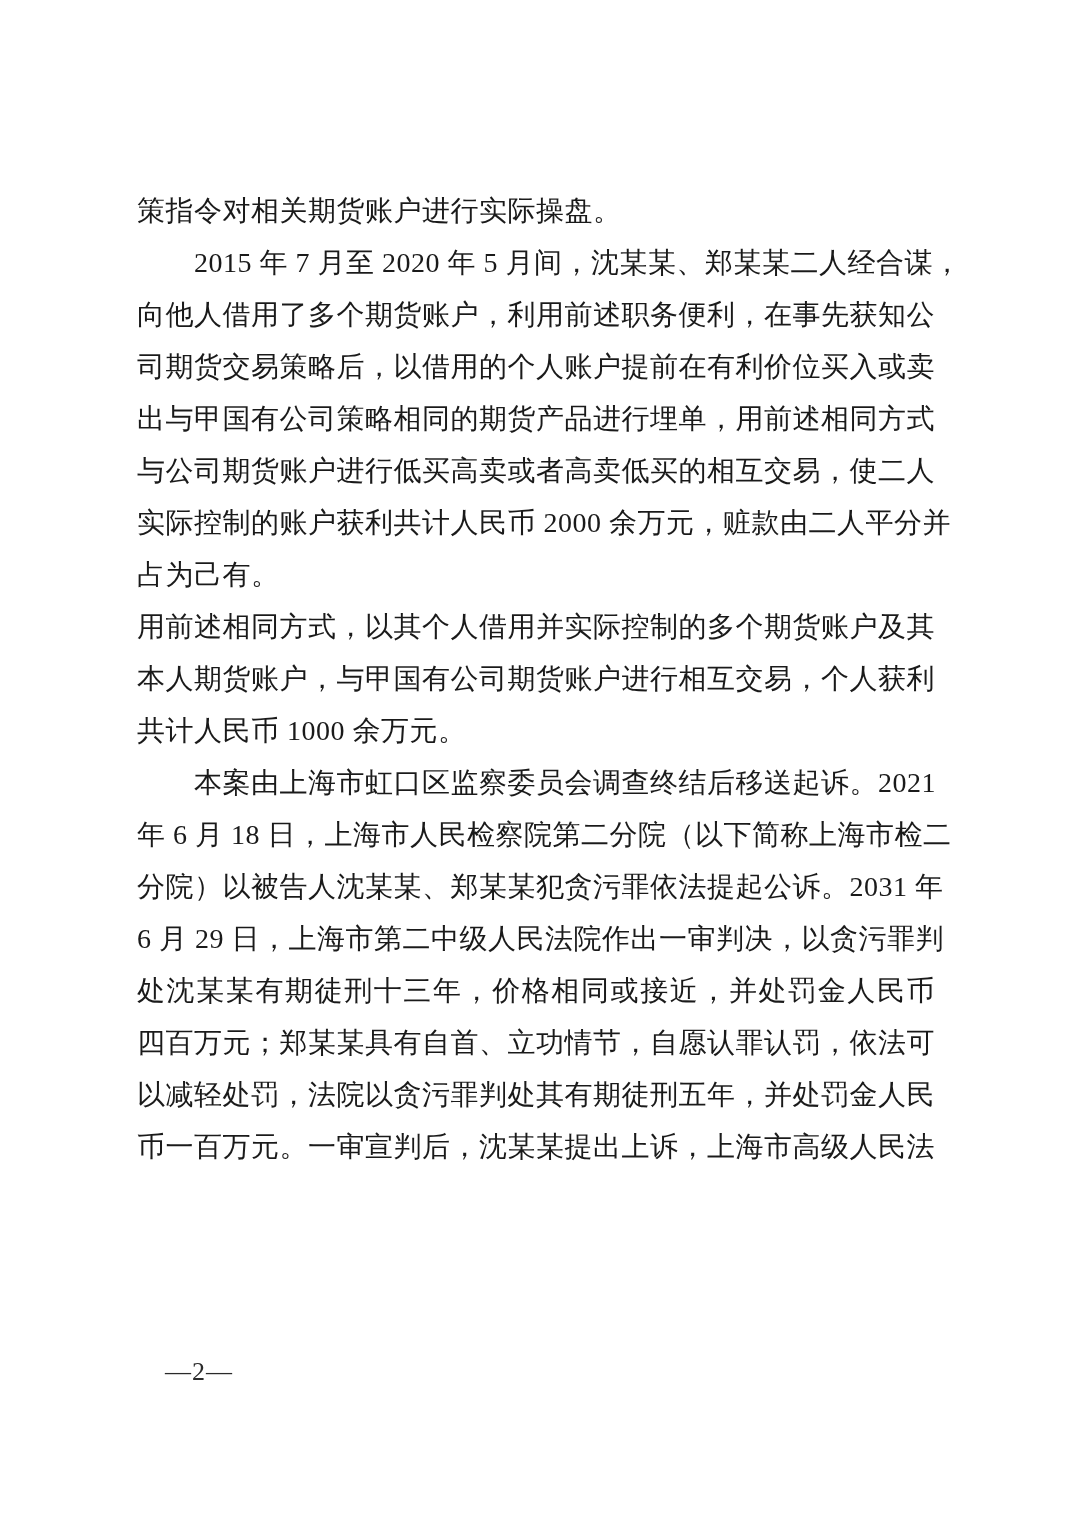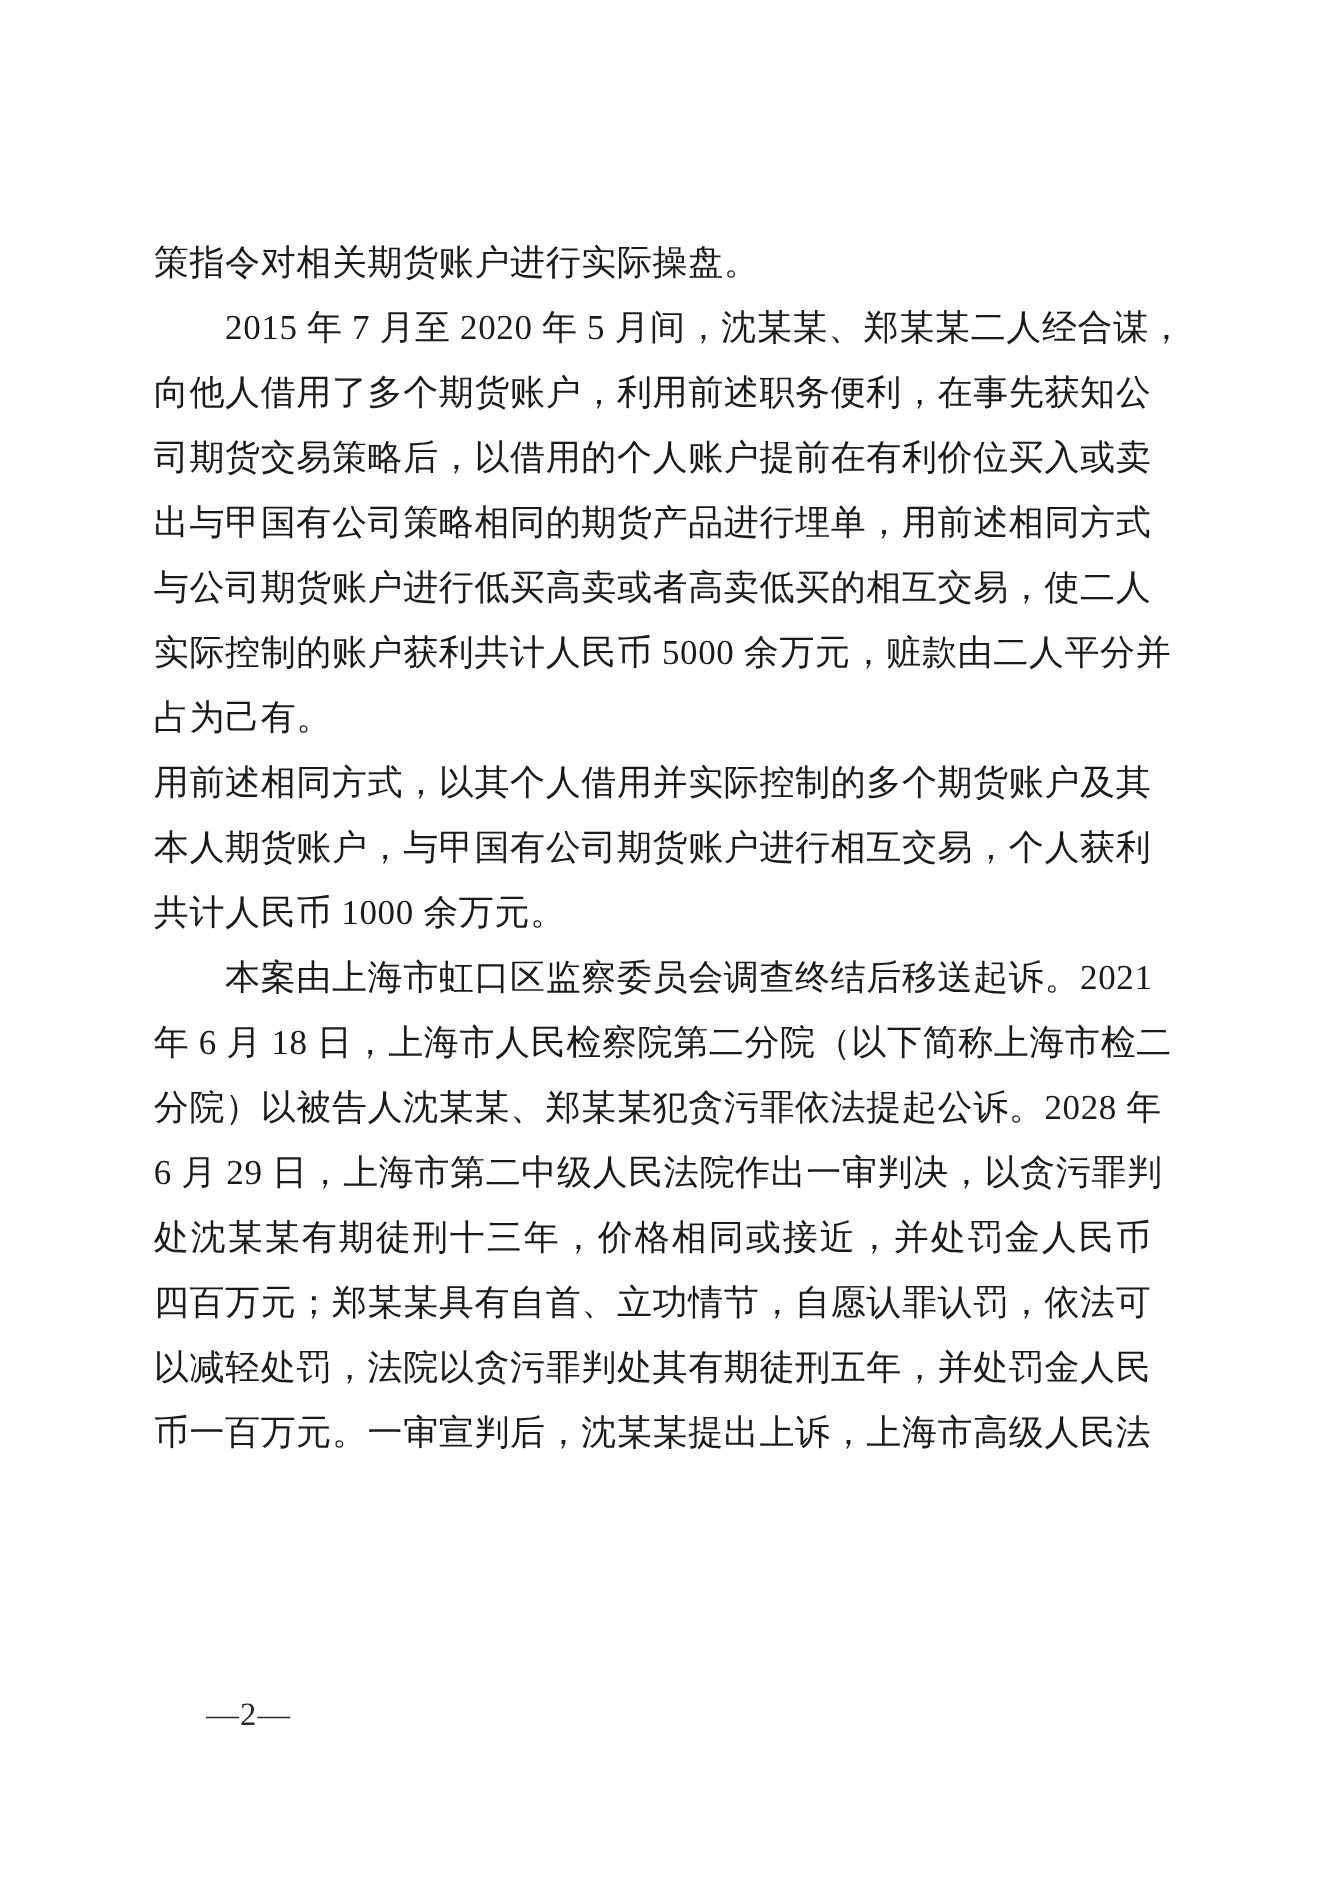--- a/index.html
+++ b/index.html
@@ -15,21 +15,21 @@
     color: #1a1a1a;
     overflow: hidden;
   }
   .page {
     position: absolute;
     inset: 0;
     background: #ffffff;
   }
   .body-text {
     position: absolute;
-    left: 123px;
+    left: 137px;
     top: 185px;
     width: 798px;
   }
   .line {
     font-size: 28px;
     line-height: 52px;
     height: 52px;
     white-space: nowrap;
     text-align: justify;
     text-align-last: justify;
@@ -58,28 +58,28 @@
 <body>
 
 <div class="page">
   <div class="body-text">
     <div class="line last">策指令对相关期货账户进行实际操盘。</div>
     <div class="line indent">2015 年 7 月至 2020 年 5 月间，沈某某、郑某某二人经合谋，</div>
     <div class="line">向他人借用了多个期货账户，利用前述职务便利，在事先获知公</div>
     <div class="line">司期货交易策略后，以借用的个人账户提前在有利价位买入或卖</div>
     <div class="line">出与甲国有公司策略相同的期货产品进行埋单，用前述相同方式</div>
     <div class="line">与公司期货账户进行低买高卖或者高卖低买的相互交易，使二人</div>
-    <div class="line">实际控制的账户获利共计人民币 5000 余万元，赃款由二人平分并</div>
+    <div class="line">实际控制的账户获利共计人民币 2000 余万元，赃款由二人平分并</div>
     <div class="line last">占为己有。</div>
     <div class="line">用前述相同方式，以其个人借用并实际控制的多个期货账户及其</div>
     <div class="line">本人期货账户，与甲国有公司期货账户进行相互交易，个人获利</div>
     <div class="line last">共计人民币 1000 余万元。</div>
     <div class="line indent">本案由上海市虹口区监察委员会调查终结后移送起诉。2021</div>
     <div class="line">年 6 月 18 日，上海市人民检察院第二分院（以下简称上海市检二</div>
-    <div class="line">分院）以被告人沈某某、郑某某犯贪污罪依法提起公诉。2028 年</div>
+    <div class="line">分院）以被告人沈某某、郑某某犯贪污罪依法提起公诉。2031 年</div>
     <div class="line">6 月 29 日，上海市第二中级人民法院作出一审判决，以贪污罪判</div>
     <div class="line">处沈某某有期徒刑十三年，价格相同或接近，并处罚金人民币</div>
     <div class="line">四百万元；郑某某具有自首、立功情节，自愿认罪认罚，依法可</div>
     <div class="line">以减轻处罚，法院以贪污罪判处其有期徒刑五年，并处罚金人民</div>
     <div class="line">币一百万元。一审宣判后，沈某某提出上诉，上海市高级人民法</div>
   </div>
   <div class="page-number">—2—</div>
 </div>
 
 </body></html>

